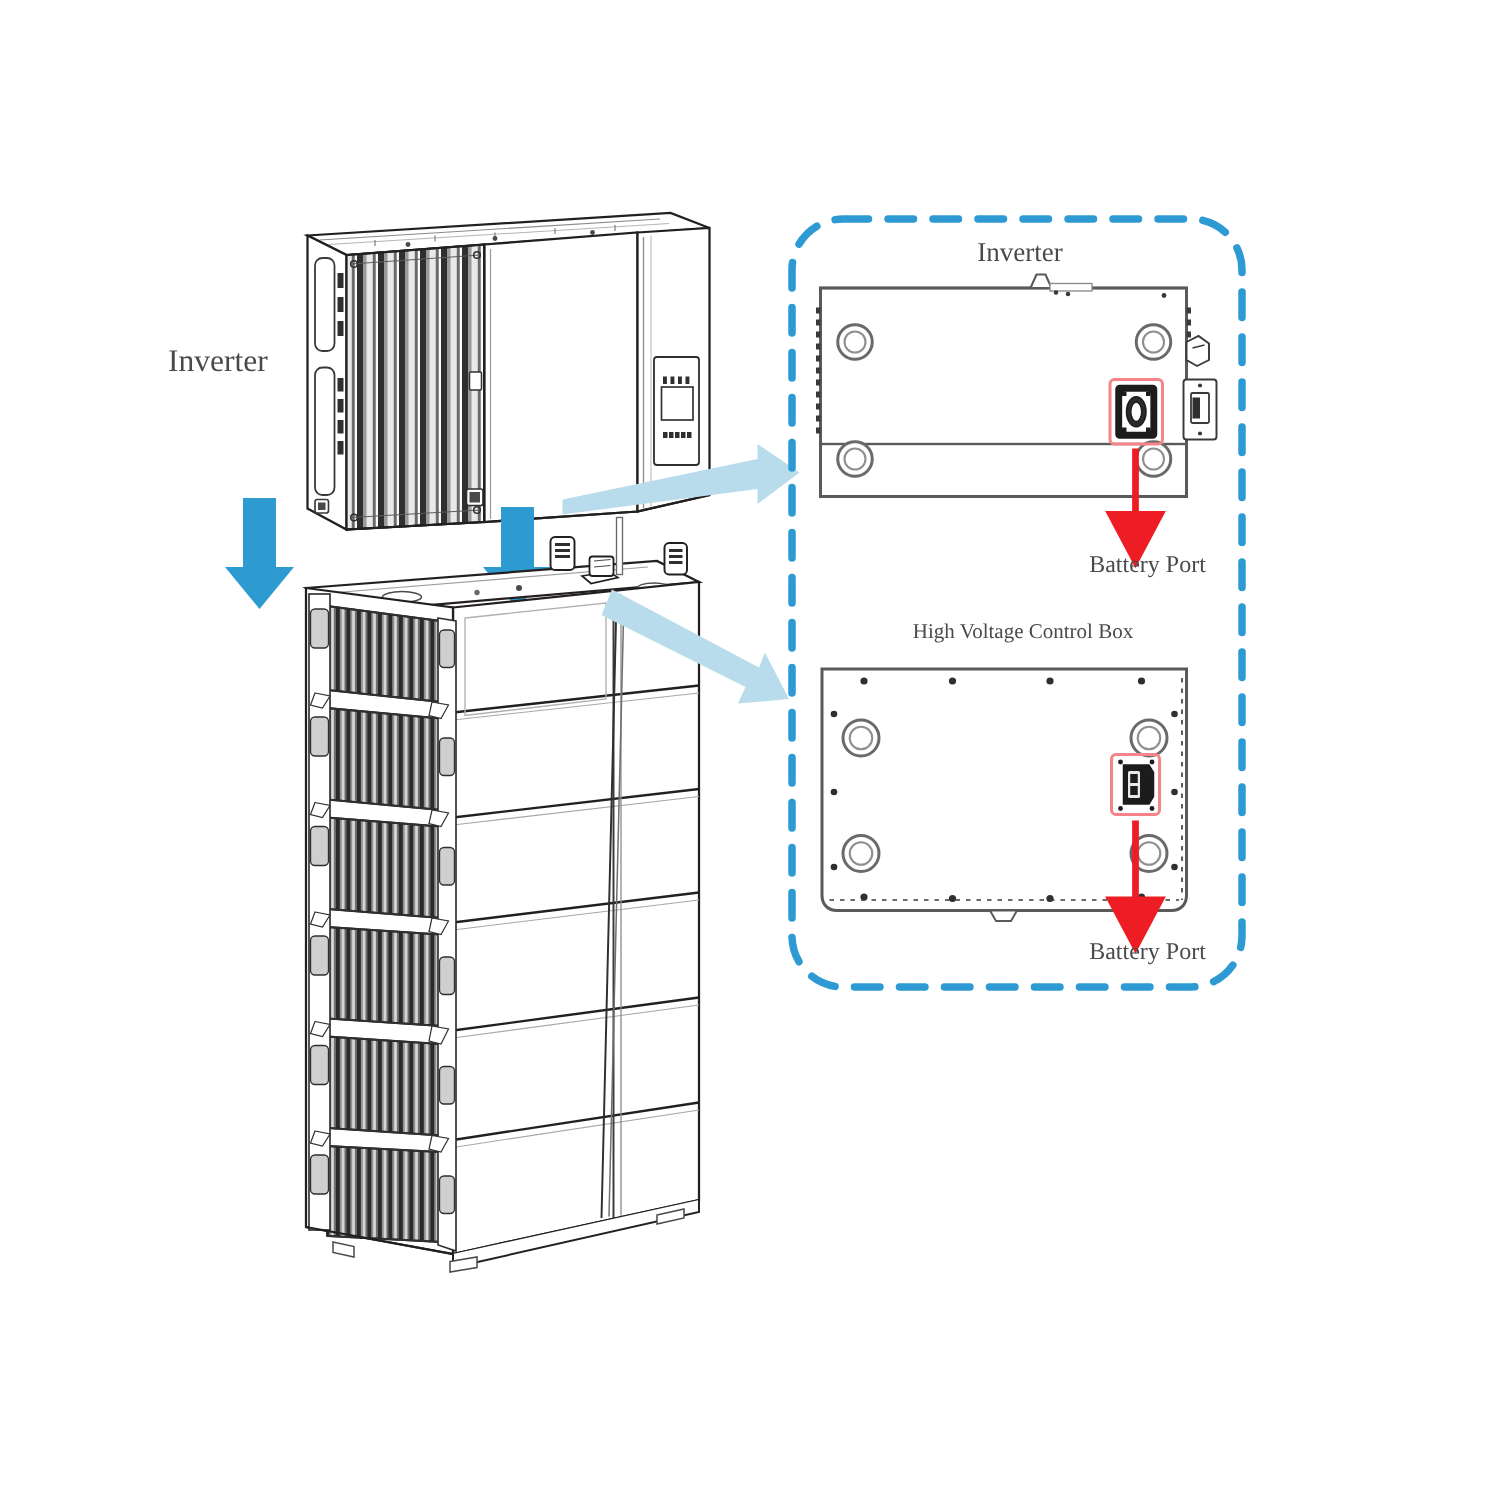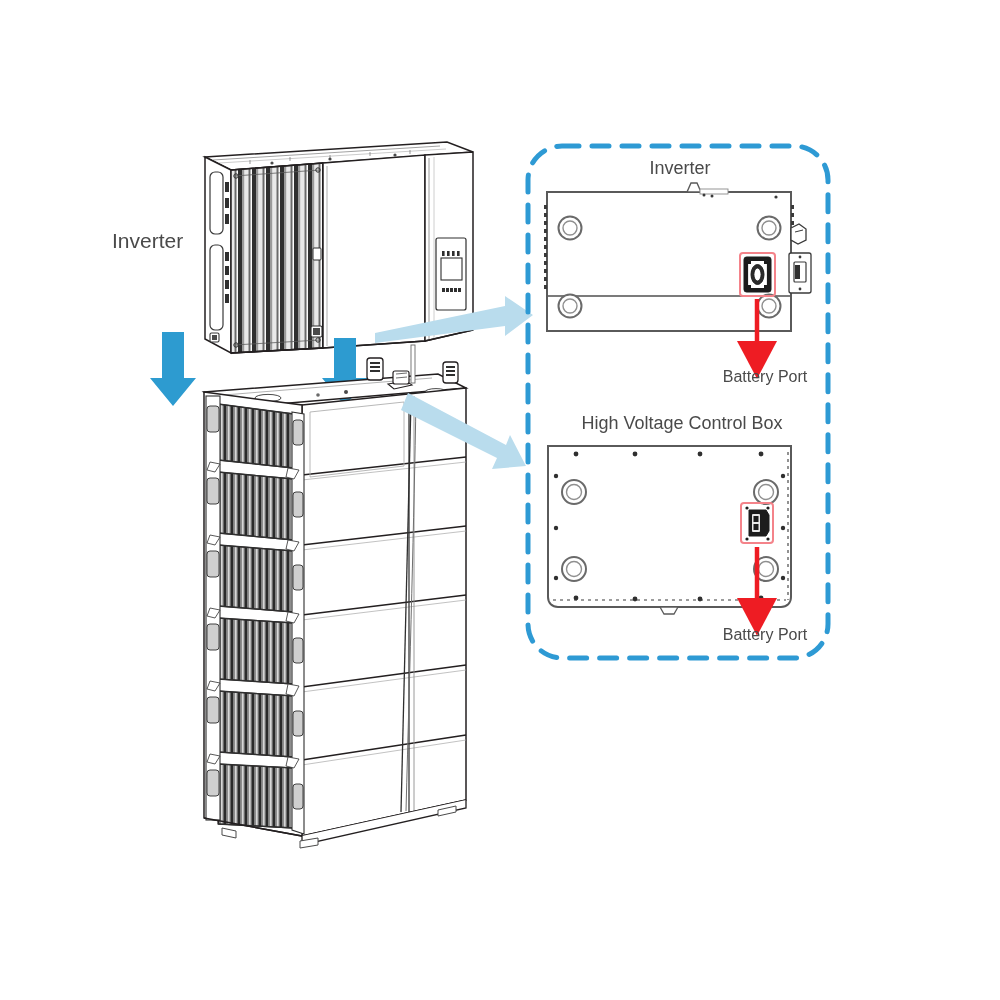--- a/index.html
+++ b/index.html
@@ -17,21 +17,21 @@
     position: relative;
   }
   #stage {
     position: absolute;
     left: 0; top: 0;
     width: 1000px;
     height: 1000px;
   }
   .lbl {
     position: absolute;
-    font-family: Liberation Sans, sans-serif;
+    font-family: Liberation Serif, serif;
     color: #4a4a4a;
     white-space: pre-line;
     line-height: 1.22;
   }
   #inverter-label {
     left: 112px; top: 228px;
     font-size: 21px;
     text-align: left;
   }
   #battery-pack-label {
@@ -41,21 +41,21 @@
     text-align: center;
   }
   #detail-inverter-title {
     left: 600px; top: 158px;
     font-size: 18px;
     width: 160px;
     text-align: center;
   }
   #detail-hvbox-title {
     left: 562px; top: 413px;
-    font-size: 18px;
+    font-size: 14px;
     width: 240px;
     text-align: center;
   }
   #battery-port-label-1 {
     left: 700px; top: 367px;
     font-size: 16px;
     width: 130px;
     text-align: center;
   }
   #battery-port-label-2 {

